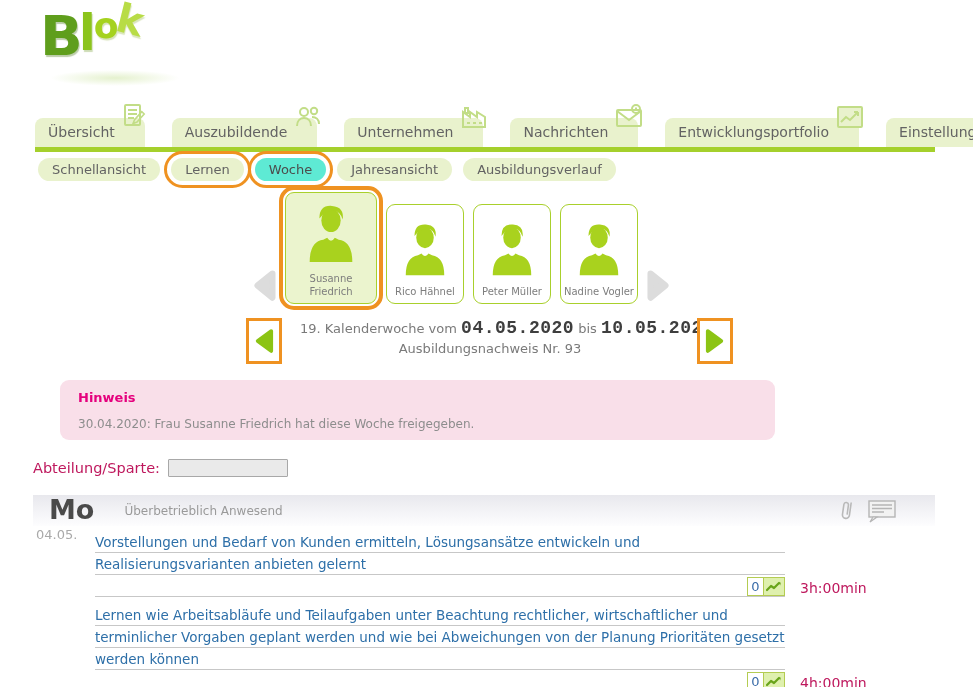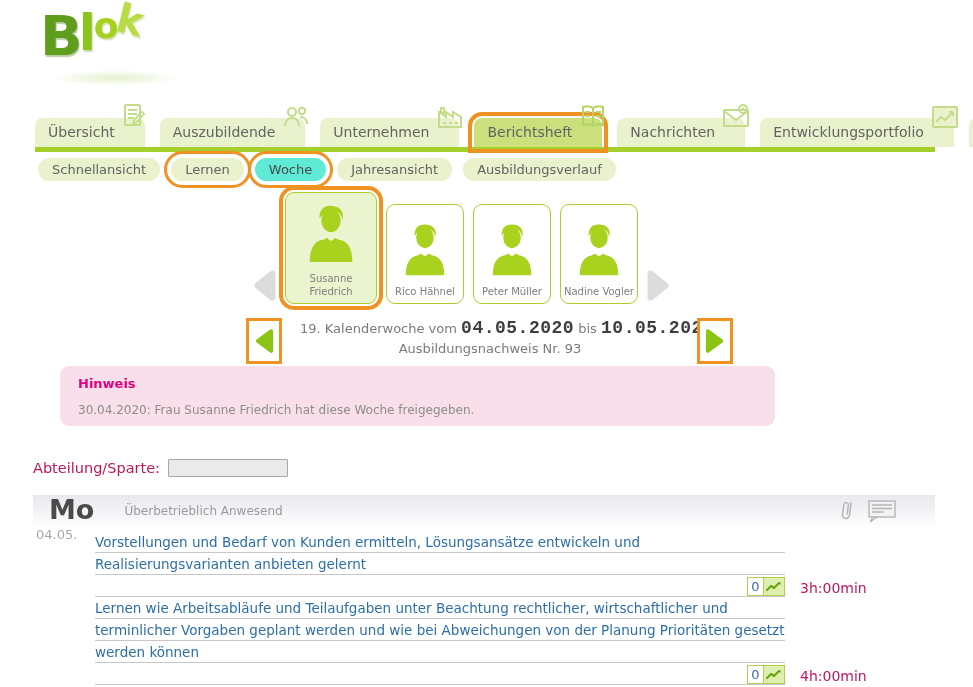--- a/index.html
+++ b/index.html
@@ -10,21 +10,21 @@
   .logo { position:absolute; top:8px; left:40px; }
   .logo-word { display:flex; align-items:flex-start; font-weight:bold; line-height:1; }
   .lg-b { font-size:56px; color:#5f9e1c; text-shadow:1px 2px 1px rgba(60,110,10,.35); }
   .lg-l { font-size:50px; color:#8cc41c; margin-left:-4px; text-shadow:1px 2px 1px rgba(90,140,10,.3); }
   .lg-o { font-size:36px; color:#a5d21e; margin-left:-2px; margin-top:0px; text-shadow:1px 2px 1px rgba(120,160,20,.3); }
   .lg-k { font-size:40px; color:#b8dc46; margin-left:-2px; margin-top:-8px; transform:rotate(14deg); text-shadow:1px 2px 1px rgba(130,170,30,.3); }
   .logo-tagline { font-size:13.5px; font-weight:bold; color:#4d4d4d; margin:-6px 0 0 57px; }
   .logo-reflection { width:130px; height:16px; margin:6px 0 0 10px; background:radial-gradient(ellipse at center, rgba(150,200,60,.25), rgba(255,255,255,0) 70%); }
 
   
-  .tabbar { position:absolute; top:118px; left:35px; right:38px; display:flex; gap:15px; border-bottom:5px solid #a5d02c; align-items:flex-end; }
+  .tabbar { position:absolute; top:118px; left:35px; right:38px; display:flex; gap:27px; border-bottom:5px solid #a5d02c; align-items:flex-end; }
   .tab { position:relative; background:#e9f2cd; border-radius:8px 8px 0 0; padding:6px 30px 7px 13px; font-size:14px; color:#636363; white-space:nowrap; cursor:pointer; }
   .tab.selected { background:#cbdf7d; }
   .tab.annotated { outline:4px solid #ef9221; outline-offset:2px; z-index:3; }
   .tab-icon { position:absolute; top:-16px; right:-6px; width:30px; height:30px; color:#c2dd87; }
   .tab.selected .tab-icon { color:#b3d562; }
   .tab-icon svg { width:100%; height:100%; }
 
   
   .subnav { position:absolute; top:158px; left:38px; display:flex; gap:11px; align-items:center; }
   .pill { background:#e9f2cd; border-radius:12px; padding:4px 14px; font-size:13px; color:#636363; white-space:nowrap; cursor:pointer; }
@@ -45,40 +45,40 @@
   .wk-arrow-box { position:absolute; top:0; width:36px; height:46px; border:3px solid #ef9221; background:#fff; display:flex; align-items:center; justify-content:center; cursor:pointer; }
   .wk-arrow-box.left { left:246px; }
   .wk-arrow-box.right { left:697px; }
   .wk-arrow-box svg { width:20px; height:26px; }
   .wk-text { position:absolute; left:300px; width:380px; text-align:center; }
   .wk-line1 { font-size:13px; color:#7a7a7a; white-space:nowrap; }
   .wk-date { font-family:Liberation Mono, monospace; font-size:18px; font-weight:bold; color:#3e3e3e; letter-spacing:.5px; }
   .wk-line2 { font-size:13px; color:#7a7a7a; margin-top:3px; }
 
   
-  .notice { position:absolute; top:366px; left:60px; width:715px; height:60px; background:#f9dfe9; border-radius:9px; padding:10px 18px; }
+  .notice { position:absolute; top:380px; left:60px; width:715px; height:60px; background:#f9dfe9; border-radius:9px; padding:10px 18px; }
   .notice-title { color:#e5007d; font-weight:bold; font-size:13px; }
   .notice-text { color:#8d8d8d; font-size:12px; margin-top:12px; }
 
   
   .filter { position:absolute; top:459px; left:33px; display:flex; align-items:center; }
   .filter-label { font-size:14.5px; color:#be185d; }
   .filter-input { margin-left:8px; width:120px; height:18px; background:#eaeaea; border:1px solid #a8a8a8; border-radius:1px; font-size:12px; padding:0 4px; color:#555; }
 
   
   .day { position:absolute; top:495px; left:33px; width:902px; }
   .day-header { height:31px; background:linear-gradient(to bottom,#e8e8ed 0%, #f4f4f7 55%, #fdfdfe 100%); display:flex; align-items:flex-start; }
   .day-abbr { font-size:27px; font-weight:bold; color:#4a4a4a; line-height:29px; margin-left:16px; }
   .day-status { font-size:12px; color:#9a9a9a; margin-left:30px; margin-top:9px; }
   .day-icons { margin-left:auto; margin-right:38px; margin-top:4px; display:flex; gap:12px; align-items:center; }
   .day-icons svg { display:block; }
   .day-date { font-size:13px; color:#a9a9a9; margin-left:3px; margin-top:1px; }
 
   .entries { position:absolute; left:62px; top:36px; width:690px; }
-  .entry { position:relative; }
+  .entry { position:relative; margin-bottom:7px; }
   .entry-text { font-size:13.5px; color:#2d6fa8; line-height:22px;
      background-image:repeating-linear-gradient(to bottom, transparent 0, transparent 21px, #c7c7c7 21px, #c7c7c7 22px); }
   .rating-row { height:22px; border-bottom:1px solid #c7c7c7; display:flex; justify-content:flex-end; align-items:flex-end; }
   .rating-box { width:17px; height:19px; border:1px solid #b4cc52; background:#fff; color:#3a6ca8; font-size:13px; text-align:center; line-height:18px; }
   .chart-btn { width:21px; height:19px; background:#dff0ae; border:1px solid #b4cc52; border-left:none; display:flex; align-items:center; justify-content:center; cursor:pointer; }
   .duration { position:absolute; left:705px; bottom:1px; font-size:14px; color:#be185d; white-space:nowrap; }
 </style>
 </head>
 <body>
 
@@ -116,30 +116,20 @@
           </svg>
       </span>
     </div>
     <div class="tab">
       <span>Unternehmen</span>
       <span class="tab-icon">
         <svg viewBox="0 0 30 30" fill="none" stroke="currentColor" stroke-width="2">
             <path d="M4 25V10l7 5v-5l7 5v-5l8 5v10z"></path>
             <path d="M6 6h3v5H6z"></path>
             <path d="M8 21h3M14 21h3M20 21h3"></path>
-          </svg>
-      </span>
-    </div>
-    <div class="tab selected annotated">
-      <span>Berichtsheft</span>
-      <span class="tab-icon">
-        <svg viewBox="0 0 30 30" fill="none" stroke="currentColor" stroke-width="2">
-            <path d="M15 6c-3-2-7-2-10-1v18c3-1 7-1 10 1 3-2 7-2 10-1V5c-3-1-7-1-10 1z"></path>
-            <path d="M15 6v18"></path>
-            <path d="M7 10h5M7 14h5M18 10h5M18 14h5"></path>
           </svg>
       </span>
     </div>
     <div class="tab">
       <span>Nachrichten</span>
       <span class="tab-icon">
         <svg viewBox="0 0 30 30" fill="none" stroke="currentColor" stroke-width="2">
             <rect x="3" y="8" width="24" height="16" rx="1"></rect>
             <path d="M3 9l12 9L27 9"></path>
             <circle cx="22" cy="7" r="4"></circle>

